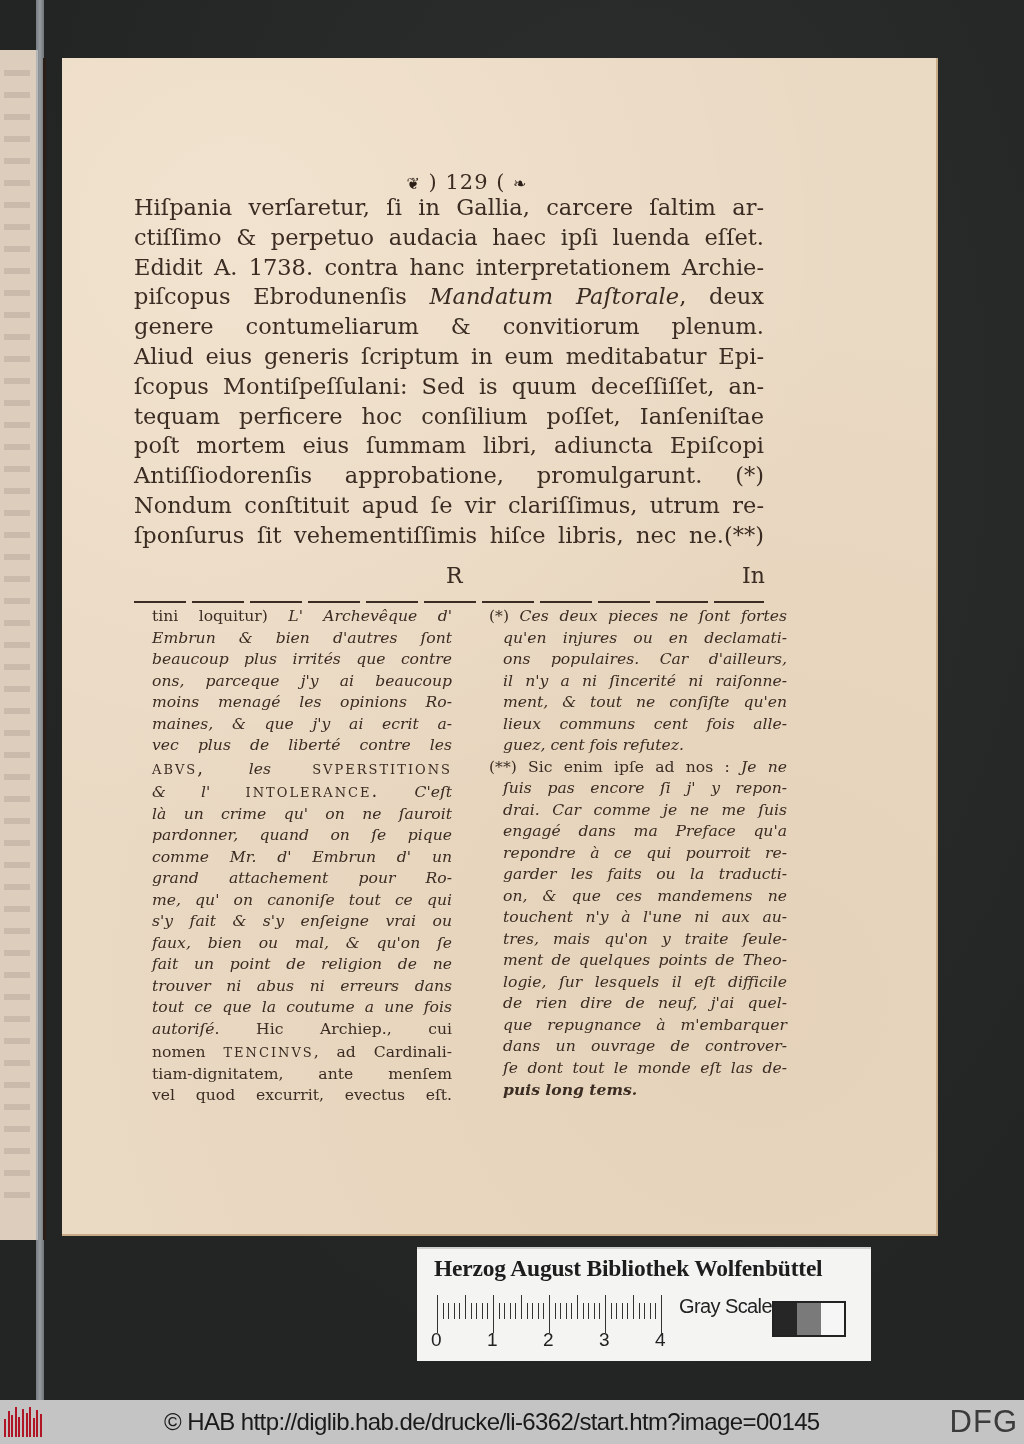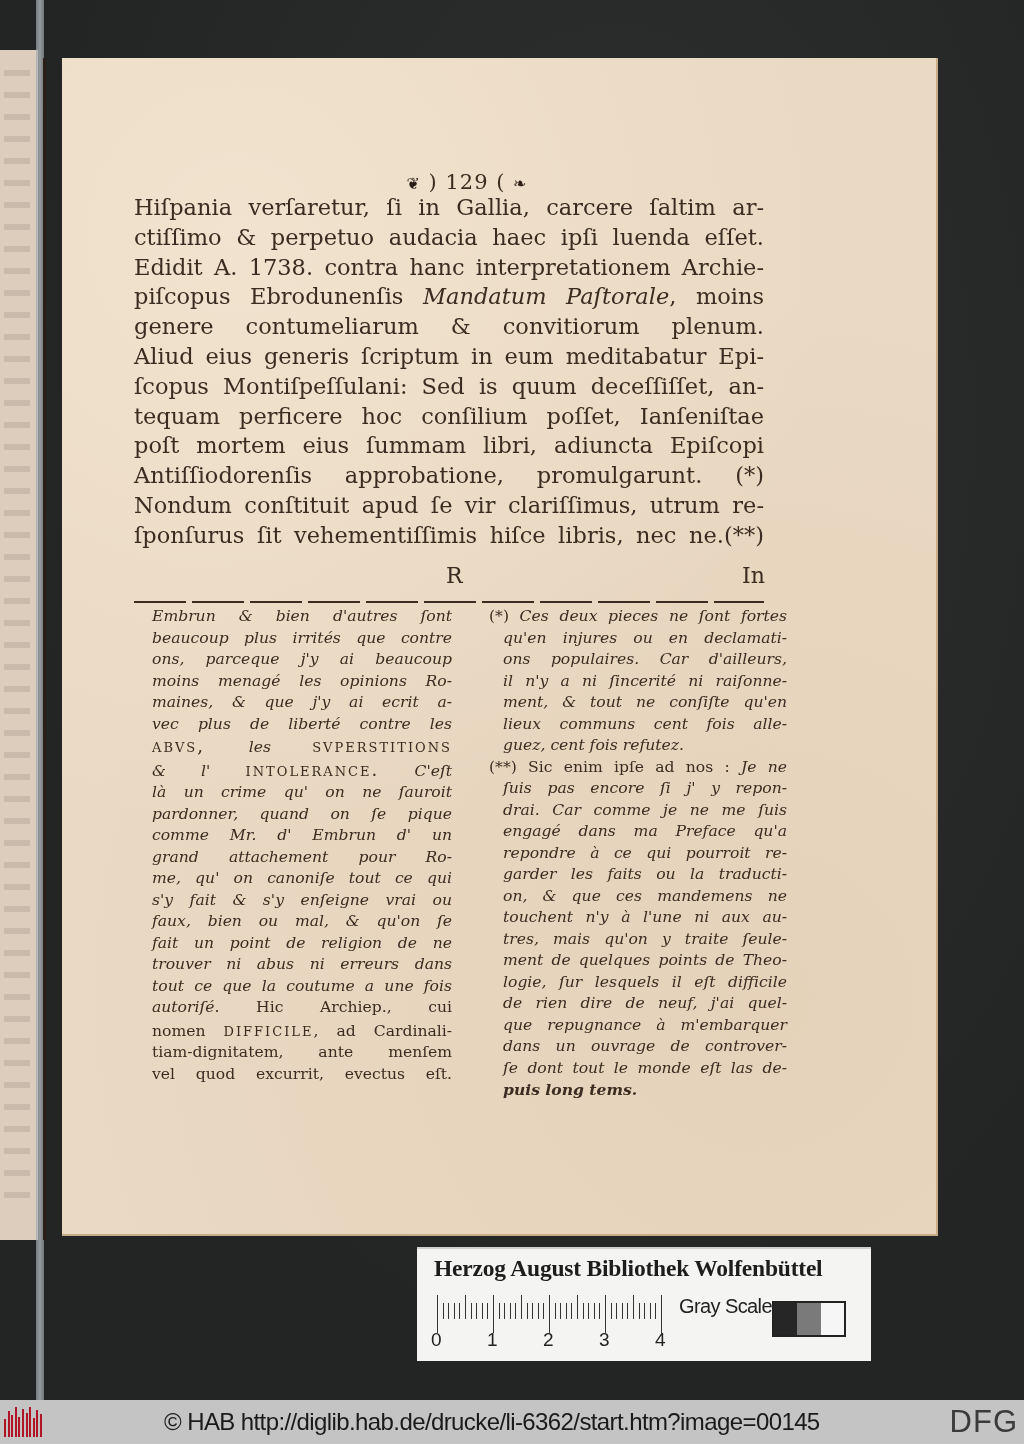--- a/index.html
+++ b/index.html
@@ -168,57 +168,58 @@
   <div class="running-head">
     <span class="orn">❦</span>
     <span>) 129 (</span>
     <span class="orn">❧</span>
   </div>
 
   <div class="text-block main" id="mainText">
       <span class="line"><span>Hiſpania verſaretur, ſi in Gallia, carcere ſaltim ar-</span></span>
       <span class="line"><span>ctiſſimo &amp; perpetuo audacia haec ipſi luenda eſſet.</span></span>
       <span class="line"><span>Edidit A. 1738. contra hanc interpretationem Archie-</span></span>
-      <span class="line"><span>piſcopus Ebrodunenſis </span><i>Mandatum Paſtorale</i><span>, moins</span></span>
+      <span class="line"><span>piſcopus Ebrodunenſis </span><i>Mandatum Paſtorale</i><span>, deux</span></span>
       <span class="line"><span>genere contumeliarum &amp; convitiorum plenum.</span></span>
       <span class="line"><span>Aliud eius generis ſcriptum in eum meditabatur Epi-</span></span>
       <span class="line"><span>ſcopus Montiſpeſſulani: Sed is quum deceſſiſſet, an-</span></span>
       <span class="line"><span>tequam perficere hoc conſilium poſſet, Ianſeniſtae</span></span>
       <span class="line"><span>poſt mortem eius ſummam libri, adiuncta Epiſcopi</span></span>
       <span class="line"><span>Antiſſiodorenſis approbatione, promulgarunt. (*)</span></span>
       <span class="line"><span>Nondum conſtituit apud ſe vir clariſſimus, utrum re-</span></span>
       <span class="line" style="text-align-last: justify;"><span>ſponſurus ſit vehementiſſimis hiſce libris, nec ne.(**)</span></span>
     </div>
 
   <div class="catch" style="left:384px;">R</div>
   <div class="catch" style="left:680px;">In</div>
 
   <div class="rule"></div>
 
   <div class="text-block foot foot-left" id="footLeft">
+      <span class="line"><span>tini loquitur) </span><i>L' Archevêque d'</i></span>
       <span class="line"><i>Embrun &amp; bien d'autres ſont</i></span>
       <span class="line"><i>beaucoup plus irrités que contre</i></span>
       <span class="line"><i>ons, parceque j'y ai beaucoup</i></span>
       <span class="line"><i>moins menagé les opinions Ro-</i></span>
       <span class="line"><i>maines, &amp; que j'y ai ecrit a-</i></span>
       <span class="line"><i>vec plus de liberté contre les</i></span>
       <span class="line"><span class="sc">abvs, </span><i>les </i><span class="sc">svperstitions</span></span>
       <span class="line"><i>&amp; l' </i><span class="sc">intolerance.</span><i>  C'eſt</i></span>
       <span class="line"><i>là un crime qu' on ne ſauroit</i></span>
       <span class="line"><i>pardonner, quand on ſe pique</i></span>
       <span class="line"><i>comme Mr. d' Embrun d' un</i></span>
       <span class="line"><i>grand attachement pour Ro-</i></span>
       <span class="line"><i>me, qu' on canoniſe tout ce qui</i></span>
       <span class="line"><i>s'y fait &amp; s'y enſeigne vrai ou</i></span>
       <span class="line"><i>faux, bien ou mal, &amp; qu'on ſe</i></span>
       <span class="line"><i>fait un point de religion de ne</i></span>
       <span class="line"><i>trouver ni abus ni erreurs dans</i></span>
       <span class="line"><i>tout ce que la coutume a une fois</i></span>
       <span class="line"><i>autoriſé.</i><span>  Hic Archiep., cui</span></span>
-      <span class="line"><span>nomen </span><span class="sc">difficile</span><span>, ad Cardinali-</span></span>
+      <span class="line"><span>nomen </span><span class="sc">tencinvs</span><span>, ad Cardinali-</span></span>
       <span class="line"><span>tiam-dignitatem, ante menſem</span></span>
       <span class="line"><span>vel quod excurrit, evectus eſt.</span></span>
     </div>
   <div class="text-block foot foot-right" id="footRight">
       <span class="line"><span>(*) </span><i>Ces deux pieces ne ſont fortes</i></span>
       <span class="line indent"><i>qu'en injures ou en declamati-</i></span>
       <span class="line indent"><i>ons populaires. Car d'ailleurs,</i></span>
       <span class="line indent"><i>il n'y a ni ſincerité ni raiſonne-</i></span>
       <span class="line indent"><i>ment, &amp; tout ne conſiſte qu'en</i></span>
       <span class="line indent"><i>lieux communs cent fois alle-</i></span>

